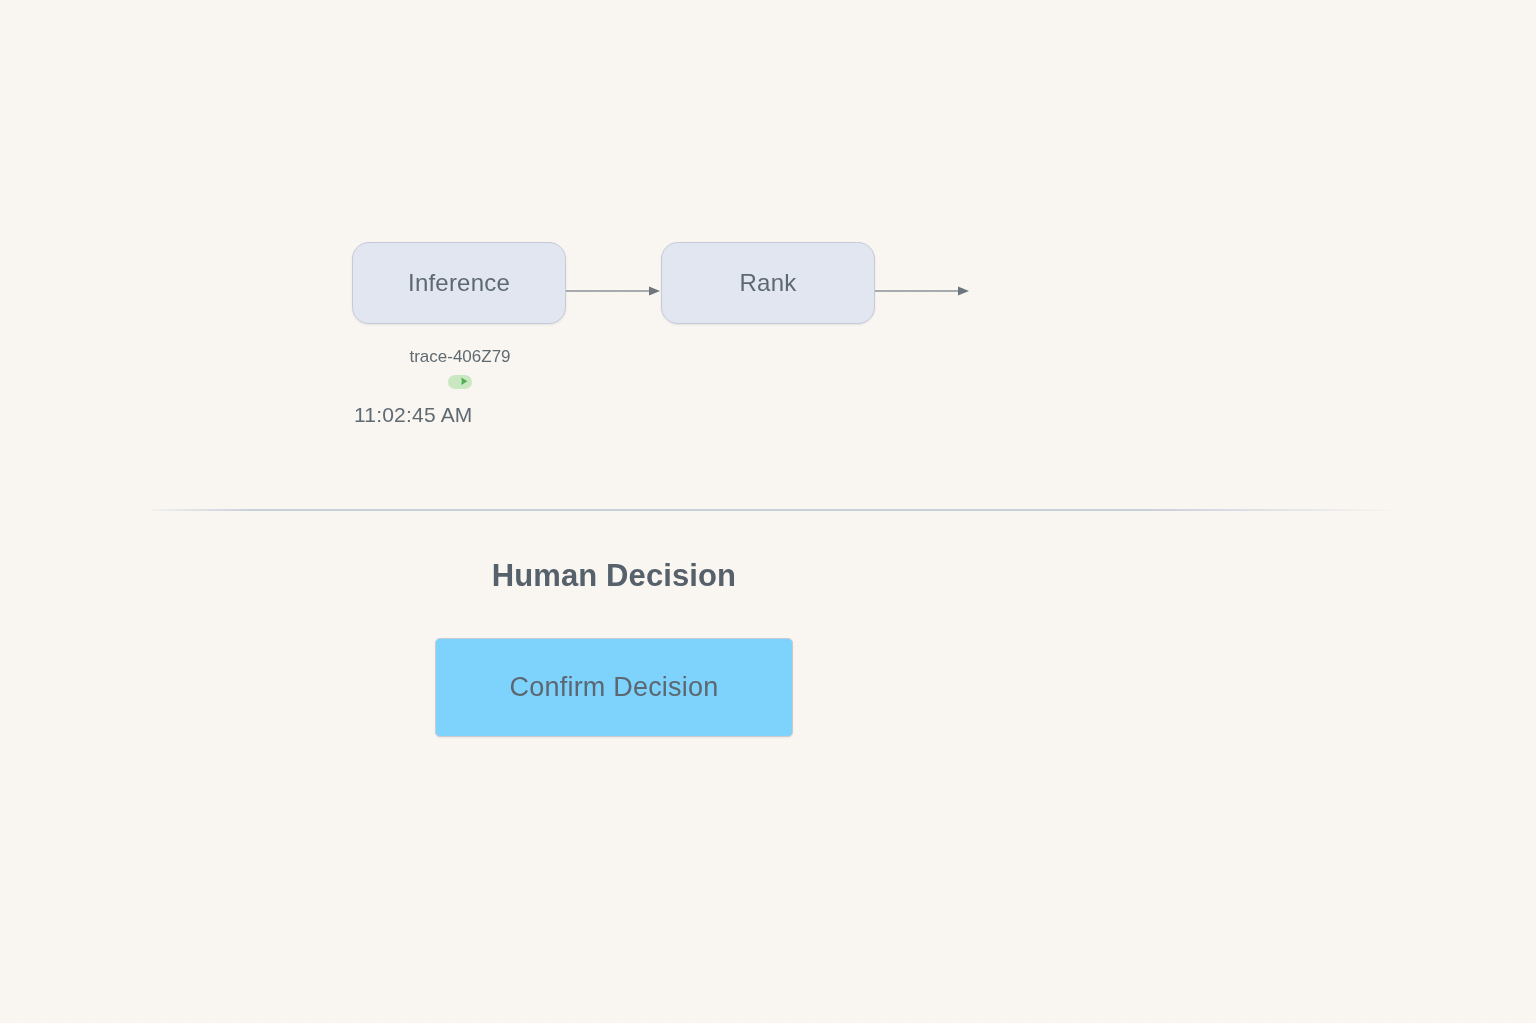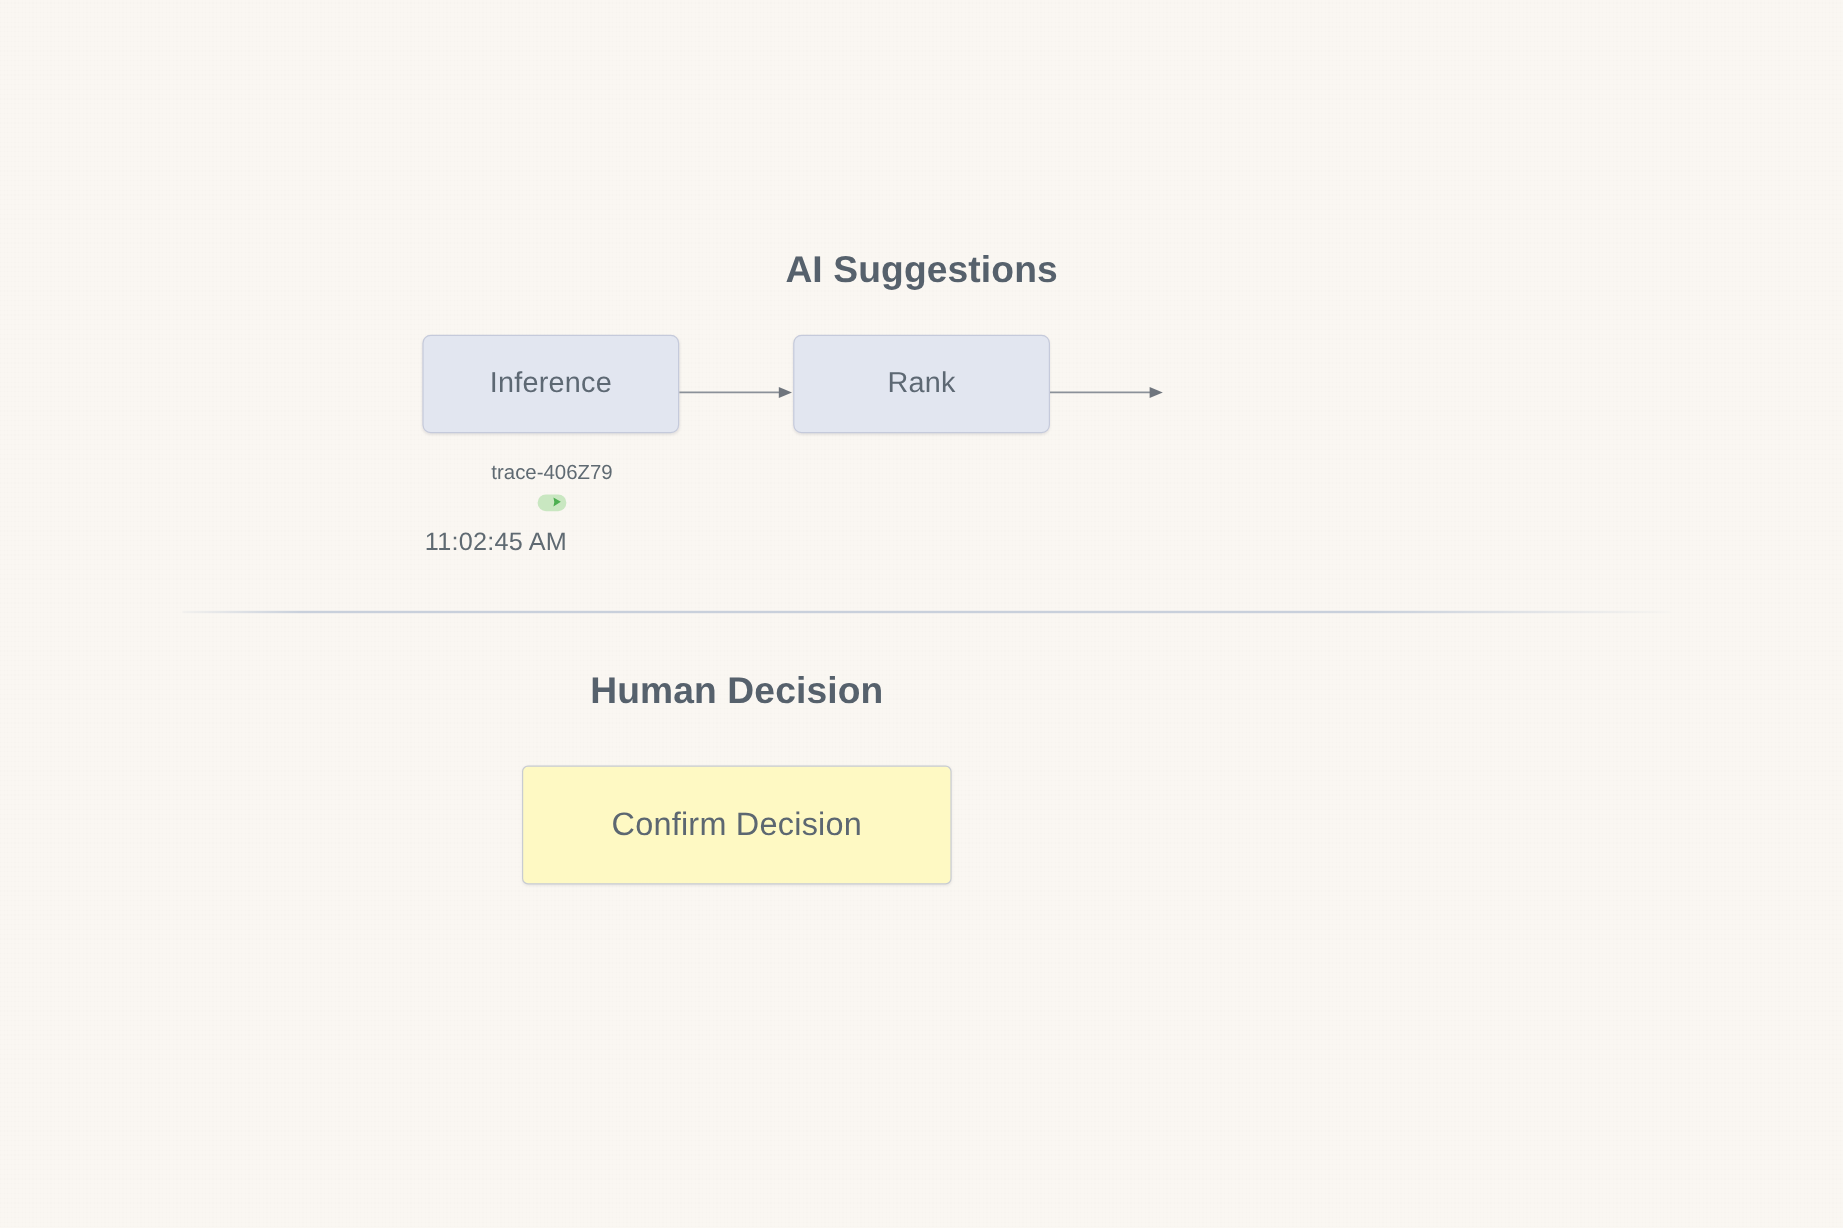--- a/index.html
+++ b/index.html
@@ -79,21 +79,21 @@
     width: 214px;
   }
 
   .stage-1 { left: 0px; }
   .stage-2 { left: 309px; }
   .stage-3 { left: 618px; }
 
   .node {
     width: 214px;
     height: 82px;
-    border-radius: 7px;
+    border-radius: 17px;
     display: flex;
     align-items: center;
     justify-content: center;
     font-size: 24px;
     letter-spacing: 0.2px;
     box-shadow: 0 1px 2px rgba(90, 90, 110, 0.13);
   }
 
   .node-blue {
     background: #e2e6f0;
@@ -179,21 +179,21 @@
 
   .confirm-wrap {
     display: flex;
     justify-content: center;
     margin-top: 44px;
   }
 
   .confirm-button {
     width: 358px;
     height: 99px;
-    background: #fef9c3;
+    background: #7dd3fc;
     border: 1px solid #c8ccd2;
     border-radius: 5px;
     display: flex;
     align-items: center;
     justify-content: center;
     font-family: "Liberation Sans", "DejaVu Sans", sans-serif;
     font-size: 27px;
     color: #5c6771;
     letter-spacing: 0.2px;
     cursor: pointer;
@@ -202,21 +202,20 @@
 </style>
 </head>
 <body>
 
 <div class="paper-texture"></div>
 
 <div class="page">
 
   <section class="section-ai">
 
-    <h1 class="section-title">AI Suggestions</h1>
 
     <div class="pipeline">
 
       <div class="stage stage-1">
         <div class="node node-blue">
           <span>Inference</span>
         </div>
         <div class="node-meta">
           <div class="meta-row">
             <span>trace-406Z79</span>

